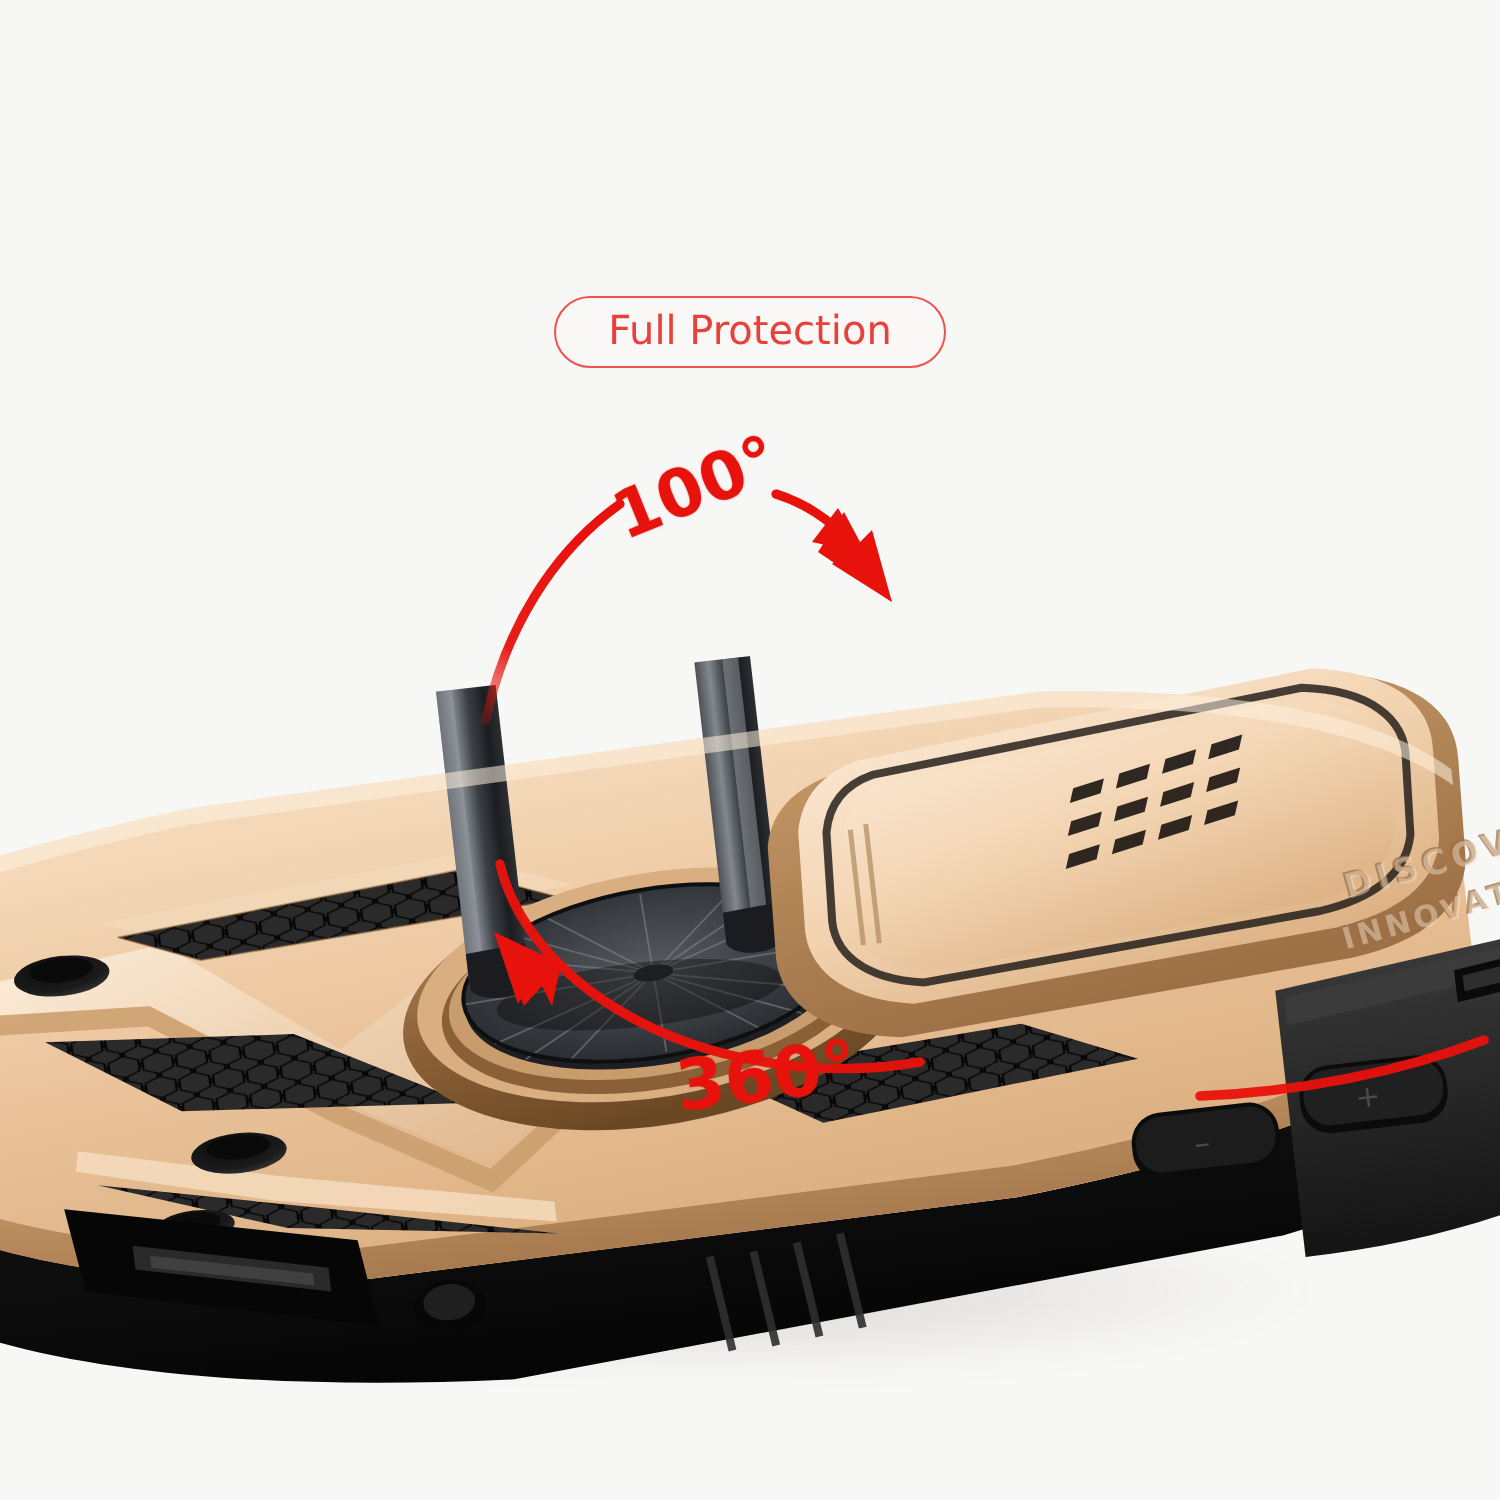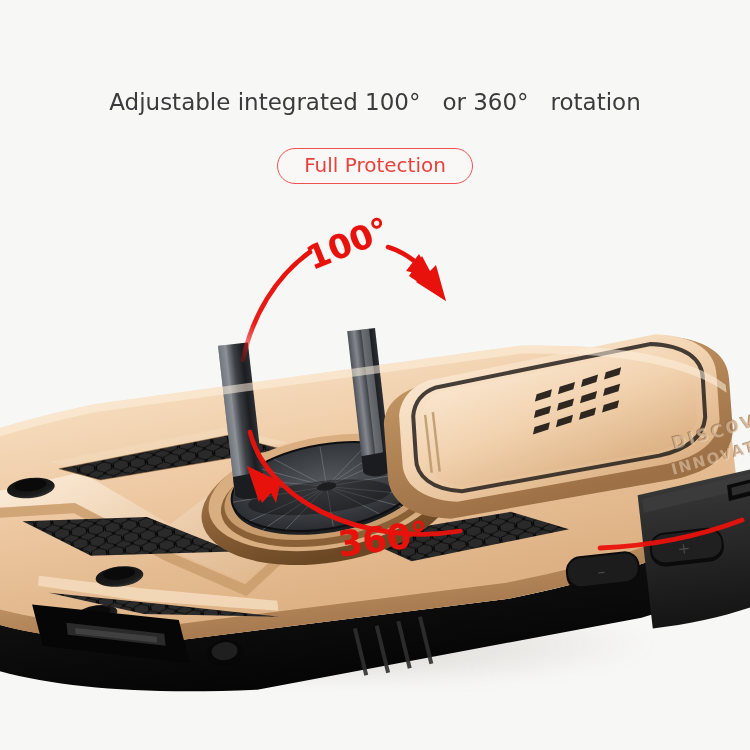--- a/index.html
+++ b/index.html
@@ -63,21 +63,20 @@
     position:absolute;left:40px;top:600px;width:620px;height:90px;
     background:radial-gradient(ellipse at center,rgba(120,105,85,.22),rgba(120,105,85,0) 70%);
     filter:blur(6px);
   }
 </style>
 </head>
 <body>
 
 <div class="stage">
 
-  <div class="subtitle">Adjustable integrated 100°   or 360°   rotation</div>
   <div class="badge-wrap">
     <span class="badge">Full Protection</span>
   </div>
 
   <div class="glow"></div>
   <div class="case">
     <svg class="case-svg" viewBox="0 0 860 368" xmlns="http://www.w3.org/2000/svg">
       <defs>
         <linearGradient id="goldTop" x1="0" y1="0" x2="0.25" y2="1">
           <stop offset="0" stop-color="#f7e0c3"></stop>

